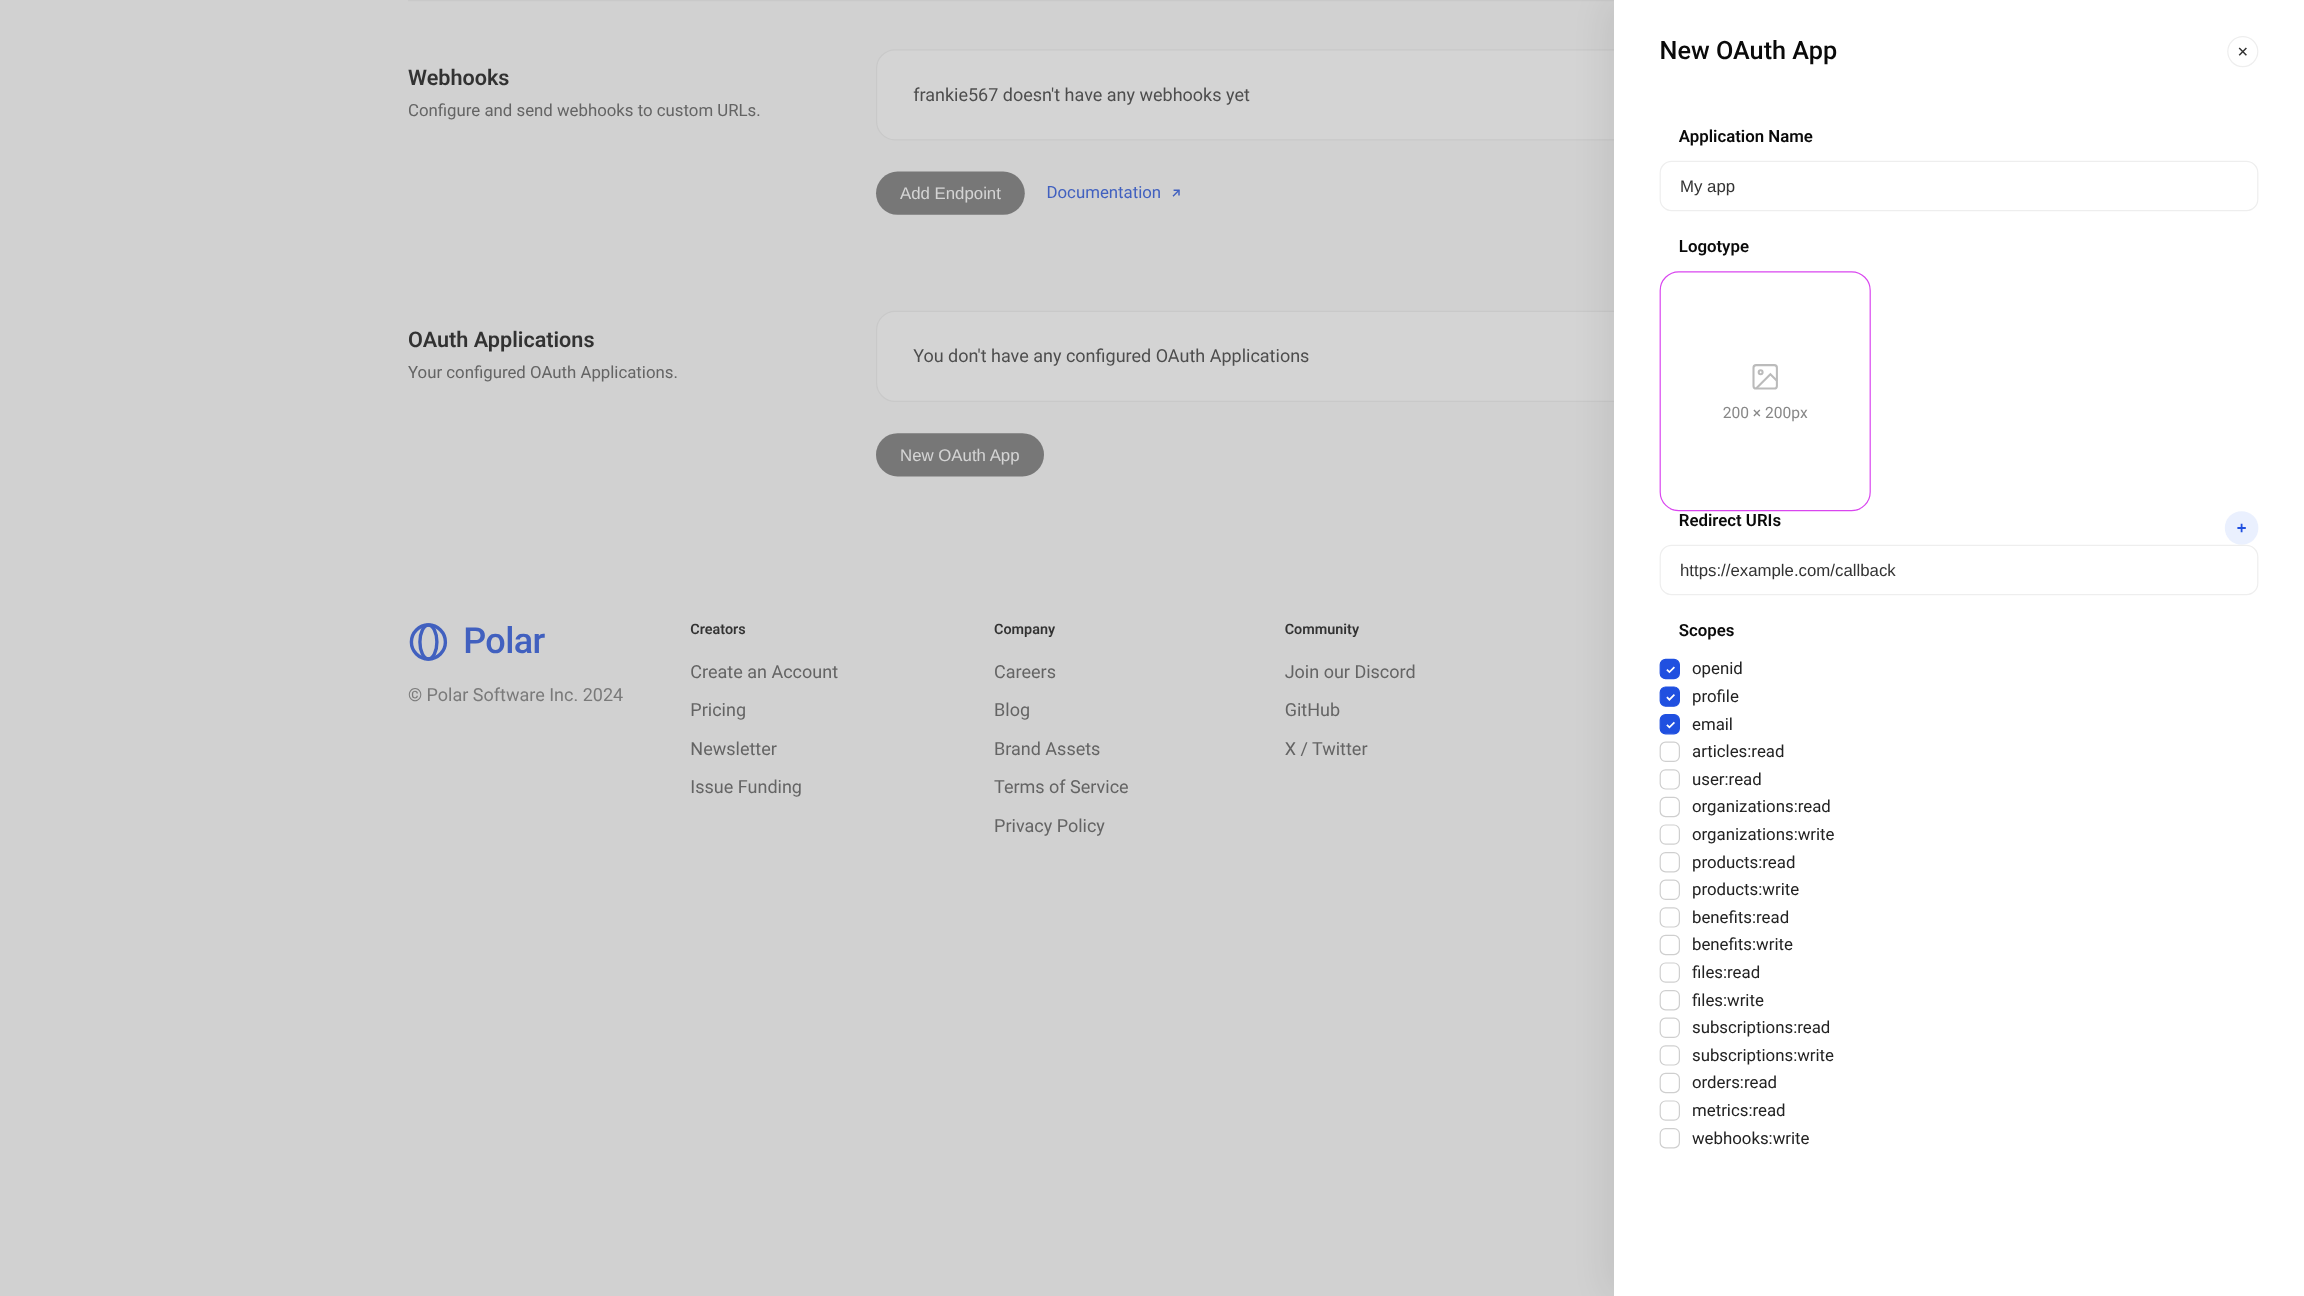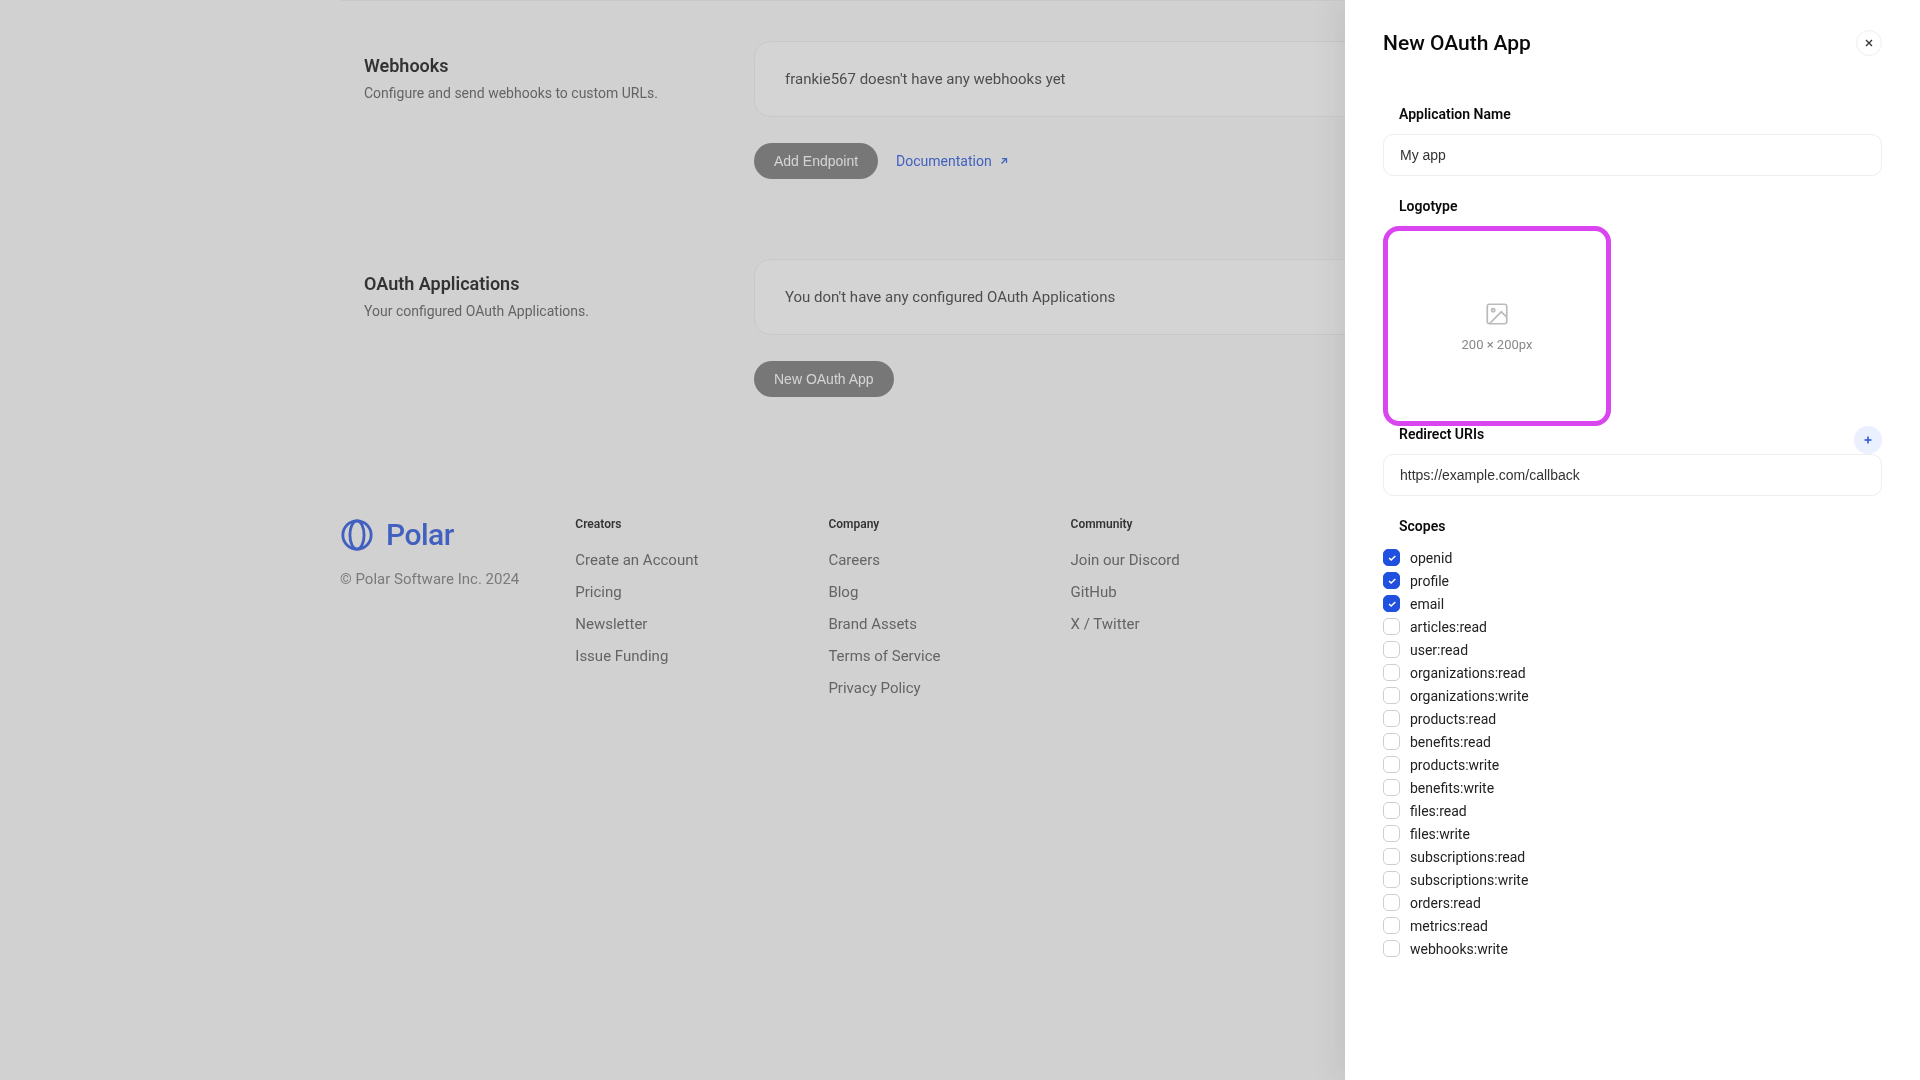--- a/index.html
+++ b/index.html
@@ -1,19 +1,19 @@
 <!DOCTYPE html>
 <html><head>
 <meta charset="utf-8">
 <style>
 * { box-sizing: border-box; margin: 0; padding: 0; }
 body { font-family: -apple-system, BlinkMacSystemFont, "Segoe UI", Roboto, sans-serif; background: #fafafa; color: #111; width: 1920px; height: 1080px; overflow: hidden; position: relative; }
 
 .page { width: 100%; padding: 0 340px; }
-.section { display: flex; gap: 90px; padding: 40px 0; margin-left: 24px; }
+.section { display: flex; gap: 90px; padding: 40px 0; }
 .section-left { width: 300px; flex-shrink: 0; padding-top: 14px; }
 .section-right { flex: 1; }
 .sec-title { font-size: 18px; font-weight: 600; color: #0a0a0a; margin-bottom: 8px; }
 .sec-sub { font-size: 14px; color: #555; line-height: 1.4; }
 
 .card { border: 1px solid #eee; border-radius: 16px; background: #fff; padding: 28px 30px; }
 .card-empty { font-size: 15px; color: #333; }
 .btn-row { display: flex; gap: 18px; align-items: center; margin-top: 26px; }
 .btn-primary { background: #737373; color: #fff; border: none; border-radius: 9999px; padding: 10px 20px; font-size: 14px; font-weight: 500; cursor: pointer; }
 .doc-link { display: inline-flex; align-items: center; gap: 6px; color: #2050e0; font-size: 14px; text-decoration: none; }
@@ -28,21 +28,21 @@
 
 
 .overlay { position: absolute; inset: 0; background: rgba(130,130,130,0.34); display: flex; justify-content: flex-end; }
 .drawer { background: #fff; width: 575px; height: 100%; display: flex; flex-direction: column; overflow-y: auto; padding: 30px 38px; box-shadow: -6px 0 30px rgba(0,0,0,.08); }
 .drawer-head { display: flex; justify-content: space-between; align-items: center; margin-bottom: 28px; }
 .drawer-title { font-size: 21px; font-weight: 500; color: #0a0a0a; }
 .close-btn { width: 26px; height: 26px; border-radius: 50%; border: 1px solid #eee; background: #fff; display: flex; align-items: center; justify-content: center; cursor: pointer; }
 .flabel { font-size: 14px; font-weight: 600; color: #0a0a0a; margin: 22px 16px 12px; }
 .flabel:first-of-type { margin-top: 0; }
 .input { width: 100%; border: 1px solid #eee; border-radius: 10px; padding: 12px 16px; font-size: 14px; color: #333; outline: none; }
-.logo-drop { width: 228px; height: 200px; border: 5px solid #d946ef; border-radius: 16px; display: flex; flex-direction: column; align-items: center; justify-content: center; gap: 10px; color: #888; }
+.logo-drop { width: 176px; height: 200px; border: 1px solid #d946ef; border-radius: 16px; display: flex; flex-direction: column; align-items: center; justify-content: center; gap: 10px; color: #888; }
 .uri-row { display: flex; align-items: center; justify-content: space-between; }
 .add-btn { width: 28px; height: 28px; border-radius: 50%; background: #eaf0fe; color: #2050e0; border: none; display: flex; align-items: center; justify-content: center; font-size: 14px; cursor: pointer; }
 .scope-row { display: flex; align-items: center; gap: 10px; padding: 3px 0; font-size: 14px; color: #222; }
 .cb { width: 17px; height: 17px; border: 1px solid #cfcfcf; border-radius: 5px; display: inline-flex; align-items: center; justify-content: center; flex-shrink: 0; cursor: pointer; }
 .cb.checked { background: #2050e0; border-color: #2050e0; color: #fff; }
 .divider-top { border-top: 1px solid #eee; margin-bottom: 0; }
 svg { display: block; }
 </style>
 </head>
 <body>
@@ -209,28 +209,28 @@
         <div class="scope-row">
           <span class="cb"></span>
           <span>organizations:write</span>
         </div>
         <div class="scope-row">
           <span class="cb"></span>
           <span>products:read</span>
         </div>
         <div class="scope-row">
           <span class="cb"></span>
+          <span>products:write</span>
+        </div>
+        <div class="scope-row">
+          <span class="cb"></span>
           <span>benefits:read</span>
         </div>
         <div class="scope-row">
           <span class="cb"></span>
-          <span>products:write</span>
-        </div>
-        <div class="scope-row">
-          <span class="cb"></span>
           <span>benefits:write</span>
         </div>
         <div class="scope-row">
           <span class="cb"></span>
           <span>files:read</span>
         </div>
         <div class="scope-row">
           <span class="cb"></span>
           <span>files:write</span>
         </div>

